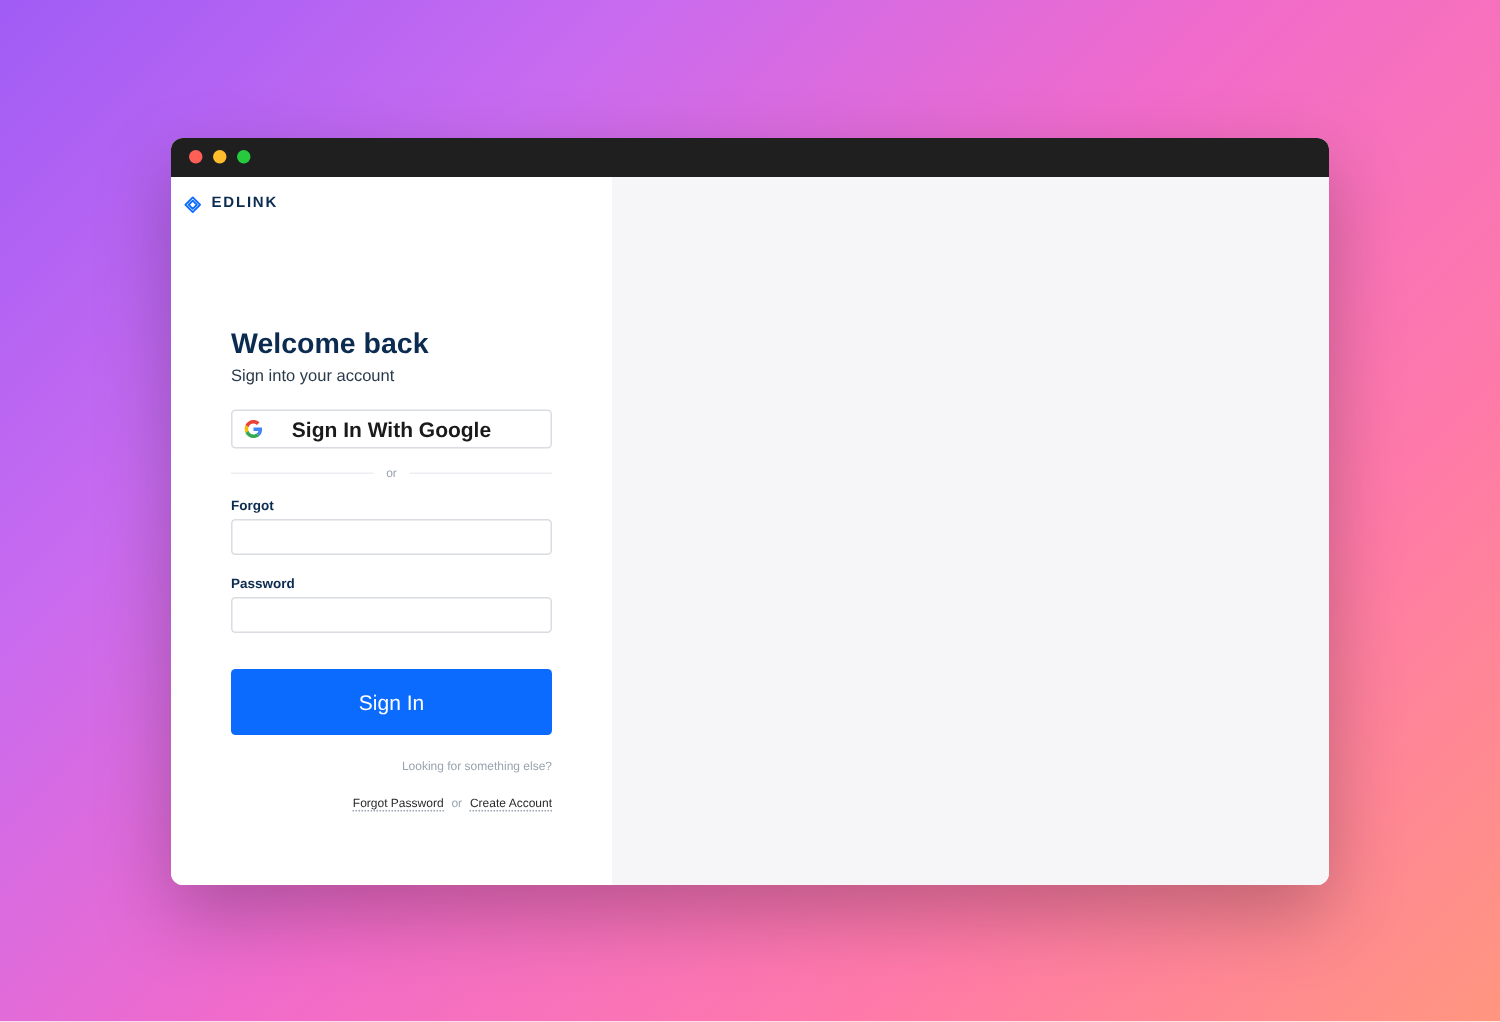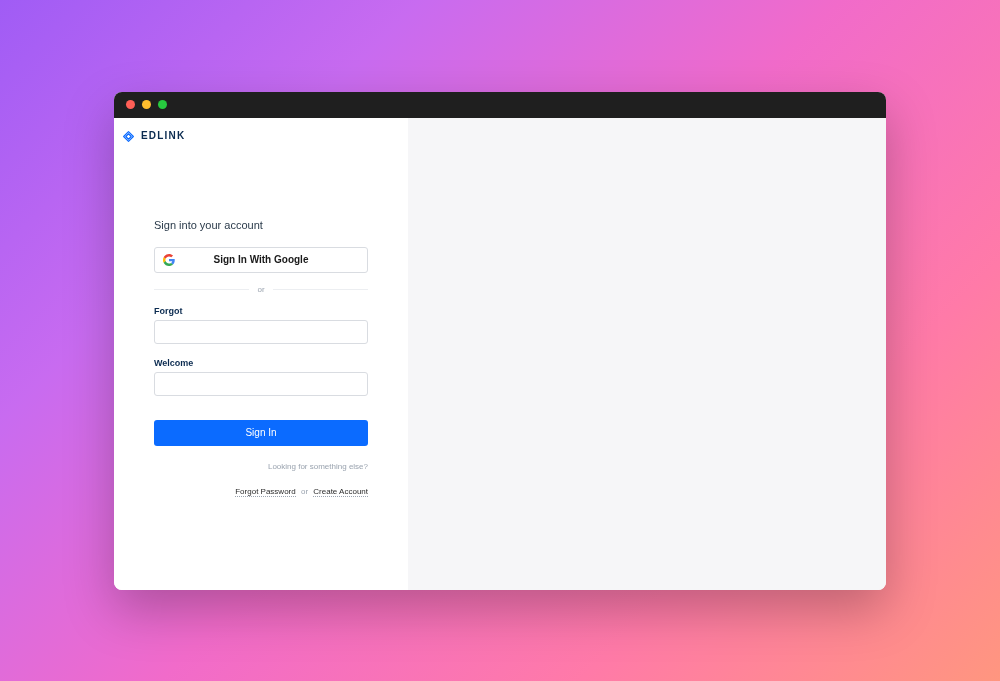--- a/index.html
+++ b/index.html
@@ -75,21 +75,21 @@
     background: #fff;
     cursor: pointer;
     position: relative;
     margin-bottom: 12px;
   }
   .google-btn .g-icon {
     position: absolute; left: 8px; top: 50%; transform: translateY(-50%);
     width: 12px; height: 12px;
   }
   .google-btn .g-label {
-    font-size: 10px;
+    font-size: 14px;
     font-weight: 600;
     color: #1a1a1a;
   }
   .divider {
     display: flex; align-items: center;
     margin-bottom: 12px;
   }
   .divider-line { flex:1; height:1px; background:#eceef1; }
   .divider-text { font-size:8px; color:#9aa3af; padding:0 8px; }
   .field-label {
@@ -102,26 +102,26 @@
     height: 24px;
     border: 1px solid #d9dce1;
     border-radius: 3px;
     padding: 0 6px;
     font-size: 10px;
     margin-bottom: 14px;
     outline: none;
     background: #fff;
   }
   .signin-btn {
-    height: 26px;
+    height: 44px;
     background: #0b6bff;
     color: #fff;
     border: none;
     border-radius: 3px;
-    font-size: 10px;
+    font-size: 14px;
     font-weight: 500;
     cursor: pointer;
     margin-top: 10px;
     margin-bottom: 16px;
   }
   .footer {
     text-align: right;
     font-size: 8px;
     color: #9aa3af;
   }
@@ -158,20 +158,21 @@
           <svg class="brand-logo" viewBox="0 0 24 24">
             <g fill="none" stroke="#0b6bff" stroke-width="2.2" stroke-linejoin="round">
               <path d="M12 3 L21 12 L12 21 L3 12 Z"></path>
               <path d="M12 7 L17 12 L12 17 L7 12 Z"></path>
             </g>
           </svg>
           <span class="brand-name">EDLINK</span>
         </div>
 
         <div class="form-area">
+          <div class="title">Welcome back</div>
           <div class="subtitle">Sign into your account</div>
 
           <button class="google-btn">
             <svg class="g-icon" viewBox="0 0 48 48">
               <path fill="#EA4335" d="M24 9.5c3.54 0 6.72 1.22 9.22 3.61l6.86-6.86C35.9 2.4 30.3 0 24 0 14.62 0 6.51 5.38 2.56 13.22l7.98 6.19C12.43 13.72 17.74 9.5 24 9.5z"></path>
               <path fill="#4285F4" d="M46.98 24.5c0-1.57-.14-3.08-.4-4.5H24v9h12.94c-.56 2.95-2.23 5.45-4.74 7.13l7.66 5.95C44.44 37.96 46.98 31.73 46.98 24.5z"></path>
               <path fill="#FBBC05" d="M10.54 28.59c-.48-1.45-.76-2.99-.76-4.59s.27-3.14.76-4.59l-7.98-6.19C.92 16.46 0 20.12 0 24c0 3.88.92 7.54 2.56 10.78l7.98-6.19z"></path>
               <path fill="#34A853" d="M24 48c6.3 0 11.9-2.08 15.86-5.92l-7.66-5.95c-2.13 1.43-4.86 2.27-8.2 2.27-6.26 0-11.57-4.22-13.46-9.91l-7.98 6.19C6.51 42.62 14.62 48 24 48z"></path>
             </svg>
             <span class="g-label">Sign In With Google</span>
@@ -179,21 +180,21 @@
 
           <div class="divider">
             <div class="divider-line"></div>
             <span class="divider-text">or</span>
             <div class="divider-line"></div>
           </div>
 
           <div class="field-label">Forgot</div>
           <input type="text" class="field-input" value="" style="">
 
-          <div class="field-label">Welcome</div>
+          <div class="field-label">Password</div>
           <input type="password" class="field-input" value="" style="">
 
           <button class="signin-btn">Sign In</button>
 
           <div class="footer">
             <div>Looking for something else?</div>
             <div class="links">
               <a>Forgot Password</a>
               <span class="sep">or</span>
               <a>Create Account</a>

